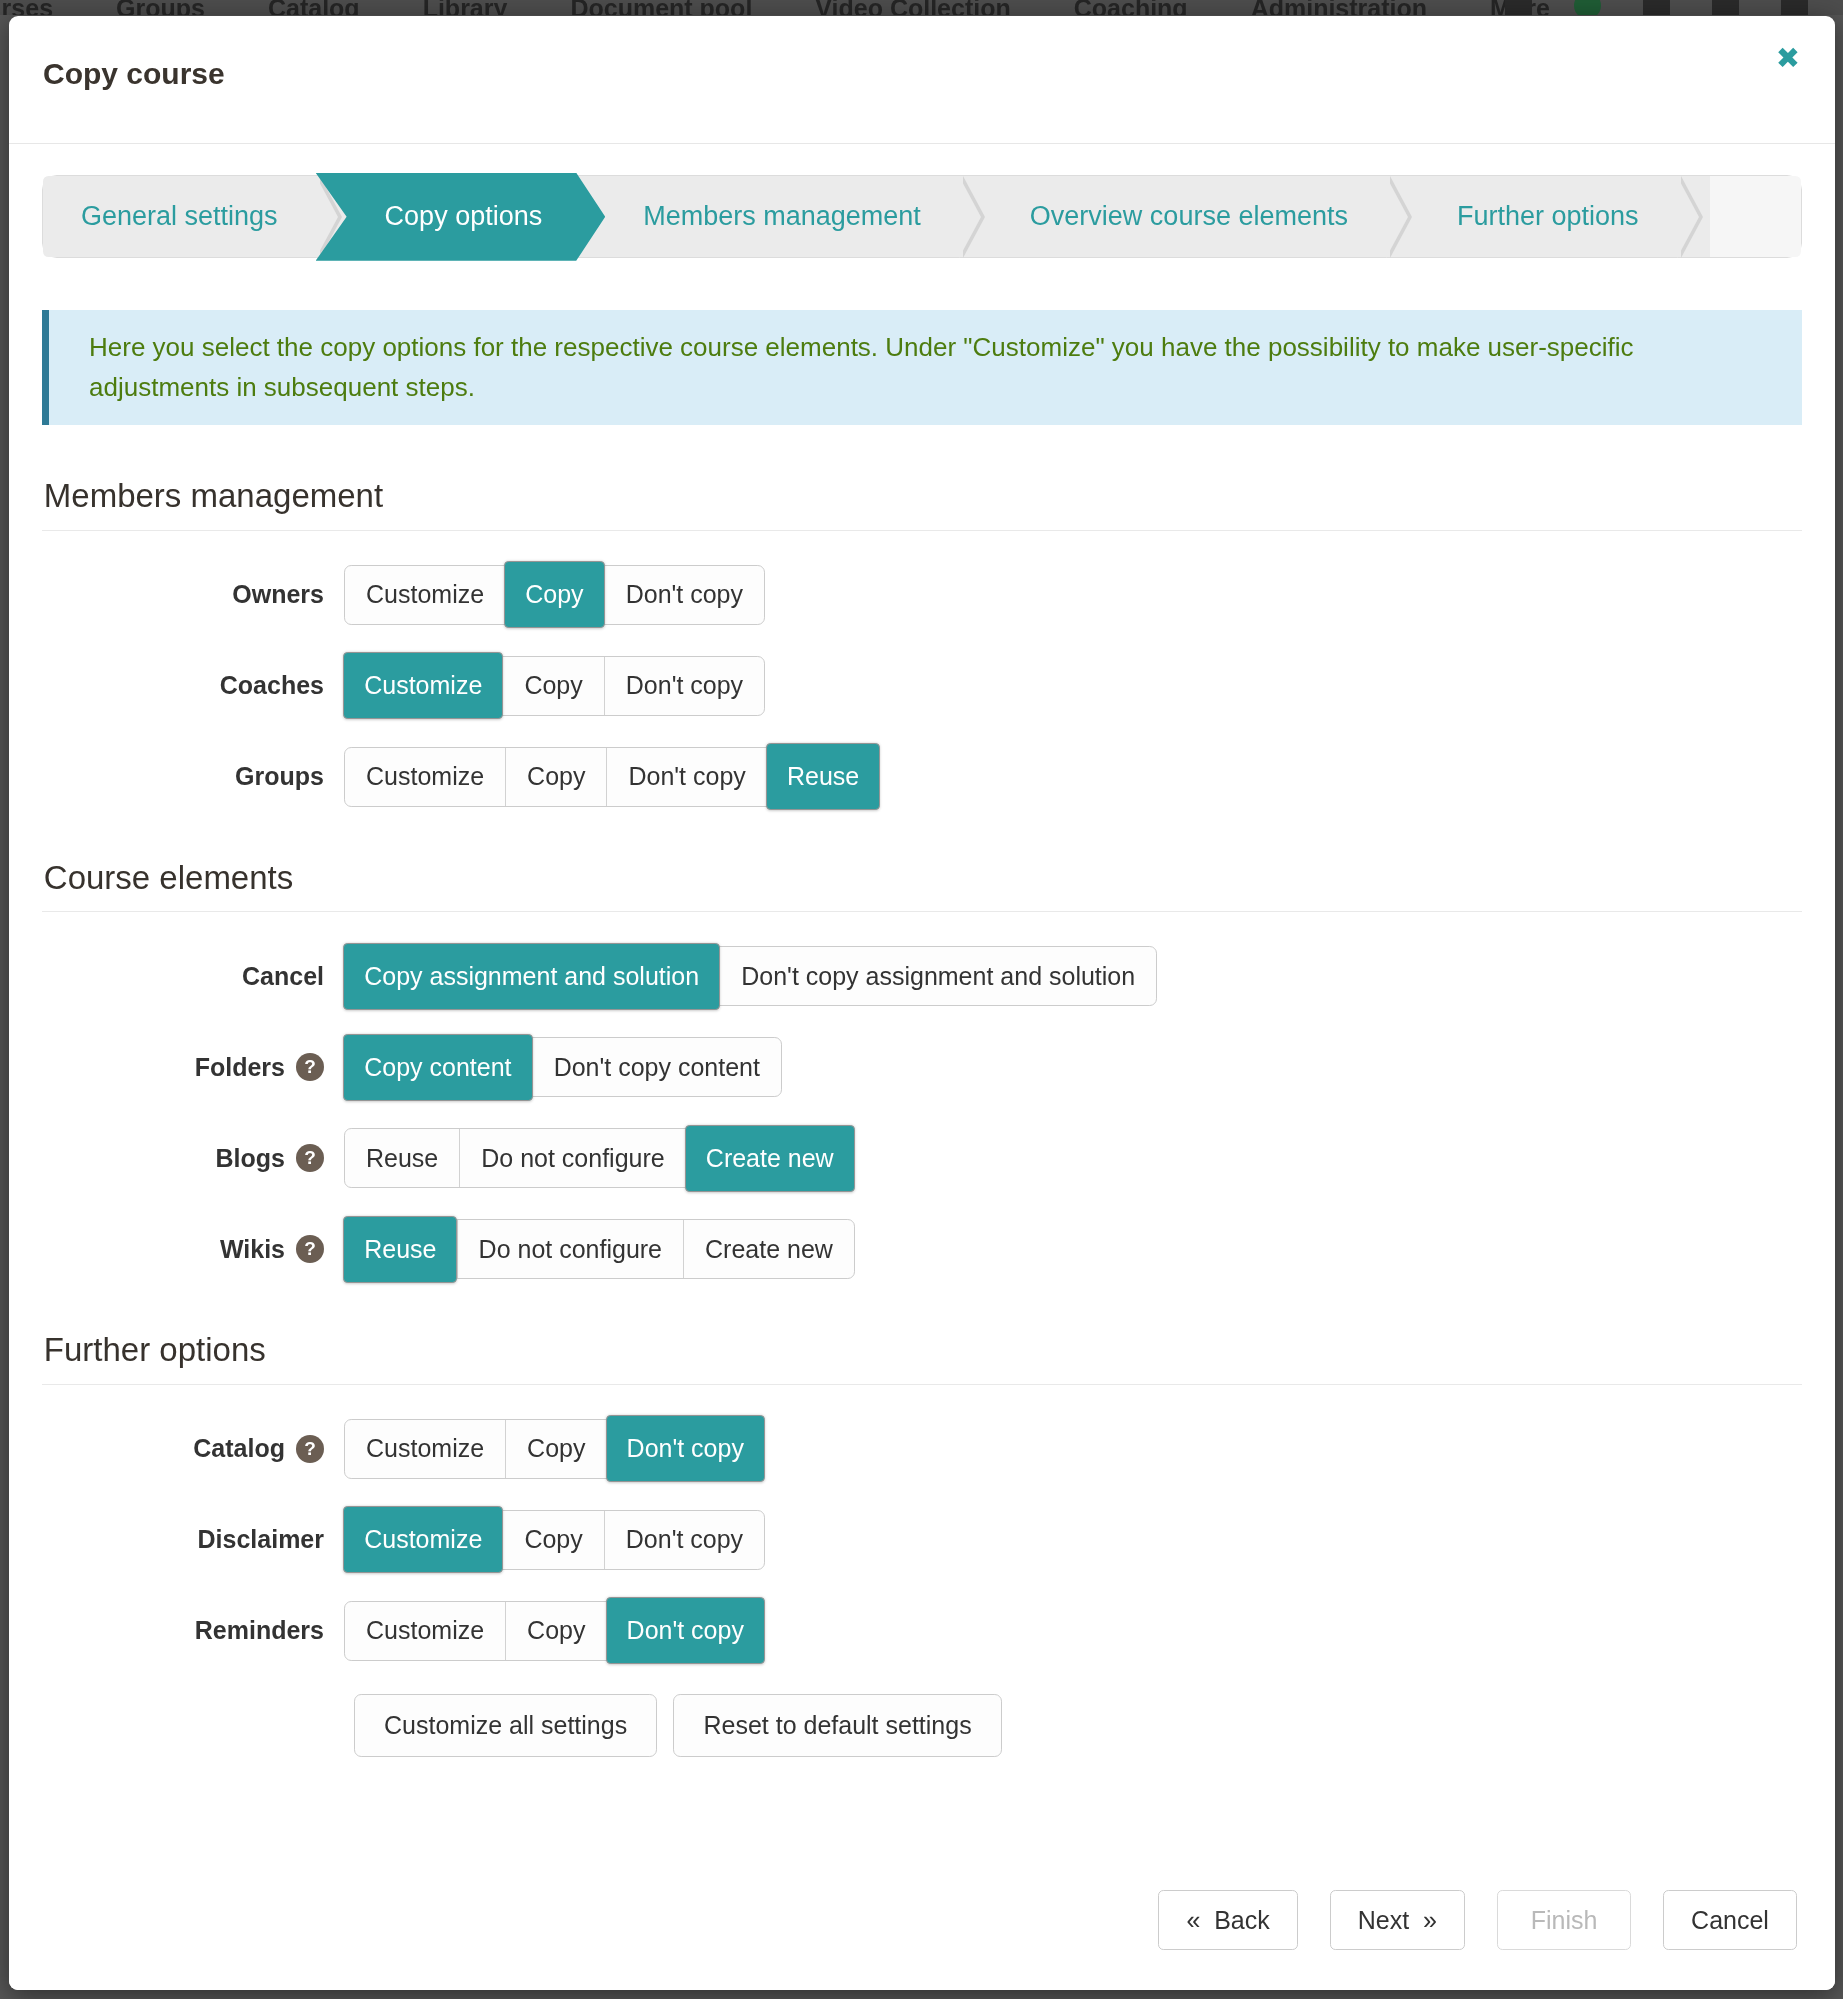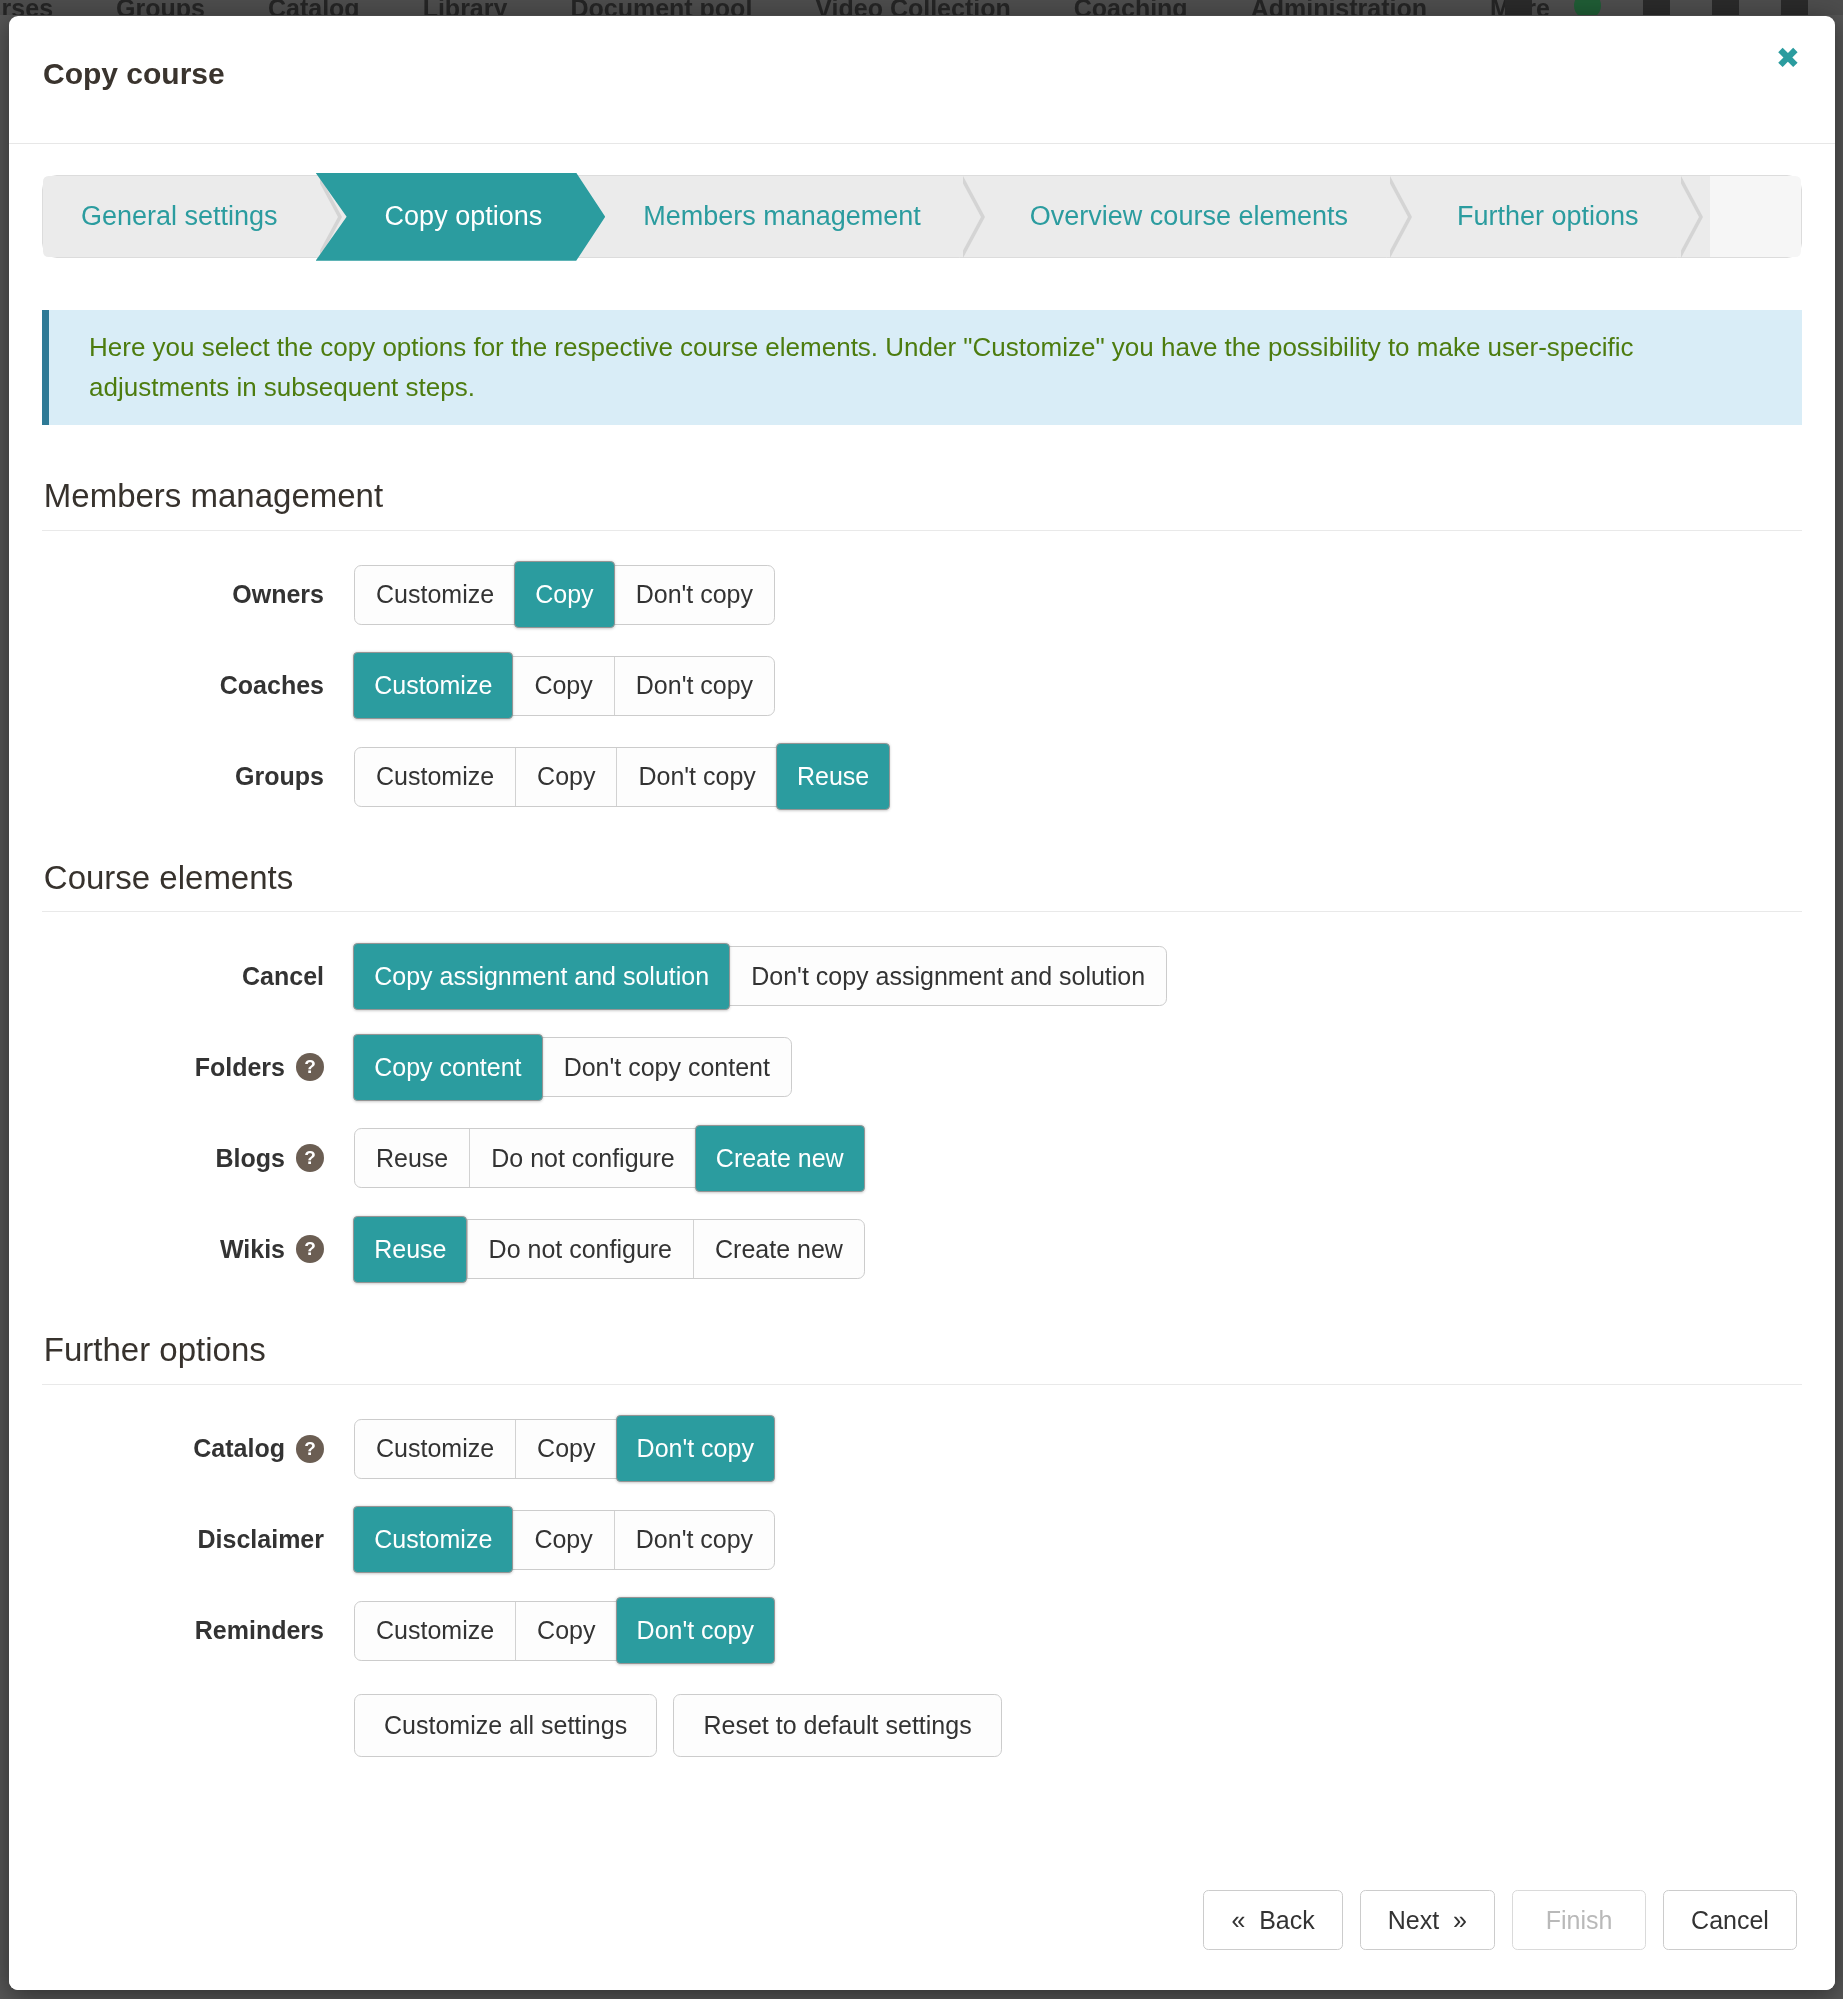--- a/index.html
+++ b/index.html
@@ -102,21 +102,21 @@
   .frow-label{
     width:282px;flex:none;
     display:flex;justify-content:flex-end;align-items:center;gap:11px;
     font-size:25px;font-weight:700;color:#333;
   }
   .help-icon{
     flex:none;width:28px;height:28px;border-radius:50%;
     background:#6b5e53;color:#fff;font-size:19px;font-weight:700;
     display:flex;align-items:center;justify-content:center;cursor:pointer;
   }
-  .frow-control{margin-left:30px;}
+  .frow-control{margin-left:20px;}
   .btn-group{
     display:inline-flex;align-items:center;
     background:#fdfdfd;border:0.9px solid var(--btn-border);border-radius:7.2px;
     height:60px;
   }
   .seg{
     height:58px;display:flex;align-items:center;padding:0 21px;
     background:transparent;border:none;border-left:0.9px solid #d2d2d2;
     font-family:inherit;font-size:25px;color:#333;cursor:pointer;white-space:nowrap;
   }
@@ -133,21 +133,21 @@
   .action-btn{
     height:63px;padding:4px 29px;
     background:#fdfdfd;border:0.9px solid var(--btn-border);border-radius:7.2px;
     font-family:inherit;font-size:25px;color:#333;cursor:pointer;white-space:nowrap;
   }
 
   
   .modal-footer{
     position:absolute;left:0;right:0;bottom:0;
     padding:0 38px 40px 38px;
-    display:flex;justify-content:flex-end;gap:17px;align-items:center;
+    display:flex;justify-content:flex-end;gap:32px;align-items:center;
     background:#fff;border-radius:0 0 9px 9px;
   }
   .footer-btn{
     height:60px;min-width:134px;padding:0 27px;
     background:#fff;border:0.9px solid var(--btn-border);border-radius:5.4px;
     font-family:inherit;font-size:25px;color:#333;cursor:pointer;white-space:nowrap;
   }
   .footer-btn .chev{font-size:25px;}
   .footer-btn.disabled{color:#b9b9b9;border-color:#dadada;cursor:default;}
 </style>

